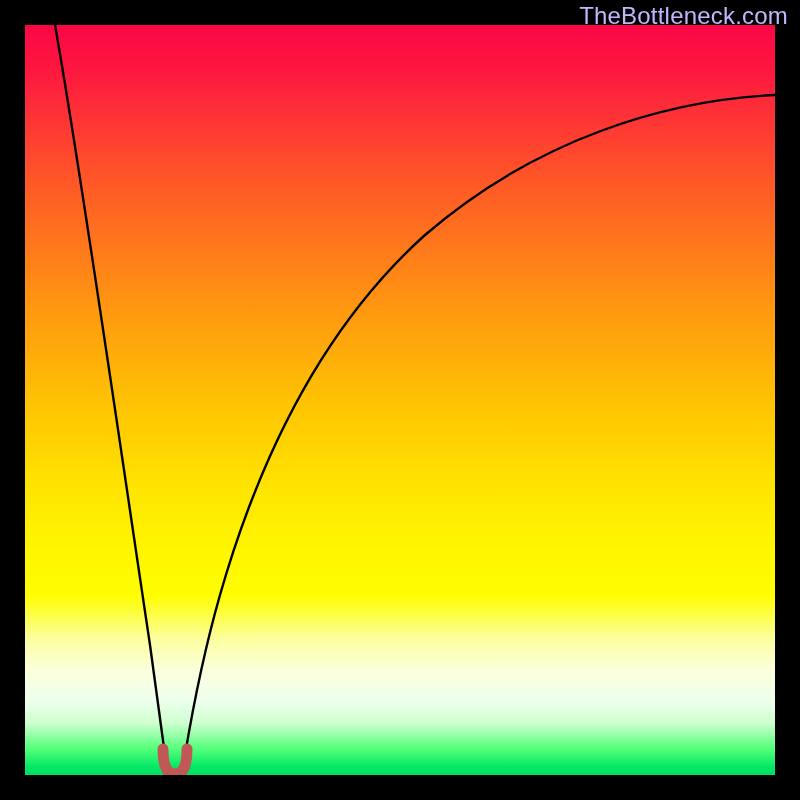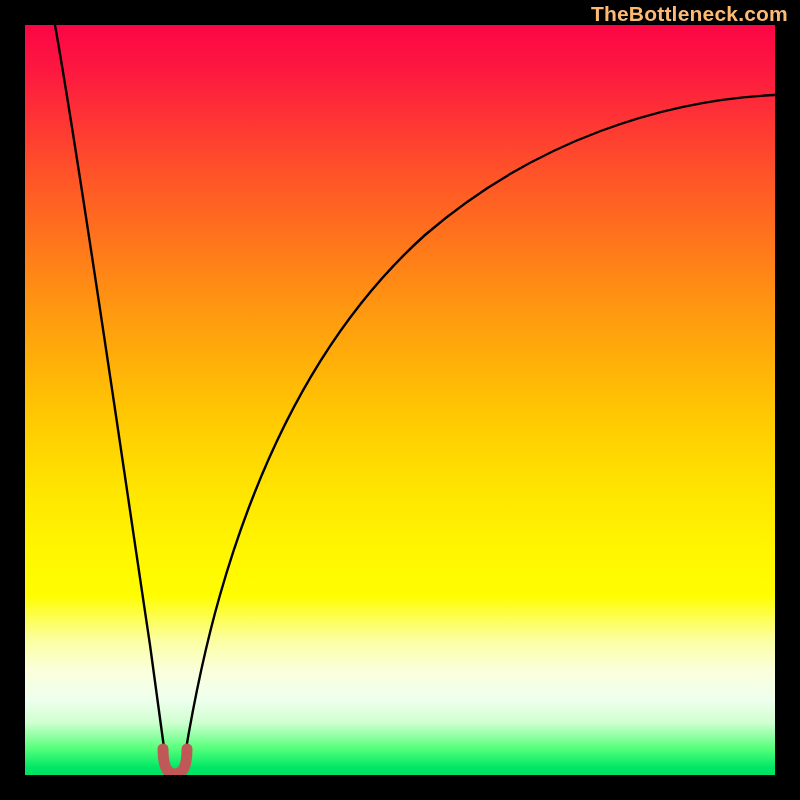--- a/index.html
+++ b/index.html
@@ -50,23 +50,23 @@
   svg.curve {
     position: absolute;
     inset: 0;
     width: 750px;
     height: 750px;
   }
   .watermark {
     position: absolute;
     top: 2px;
     right: 12px;
-    color: #fdba74;
-    font-size: 21px;
-    font-weight: 700;
+    color: #c4b5fd;
+    font-size: 24px;
+    font-weight: 400;
     letter-spacing: 0.2px;
   }
 </style>
 </head>
 <body>
 
 <div class="frame">
   <div class="plot">
     <div class="gradient"></div>
     <svg class="curve" viewBox="0 0 750 750" preserveAspectRatio="none">

